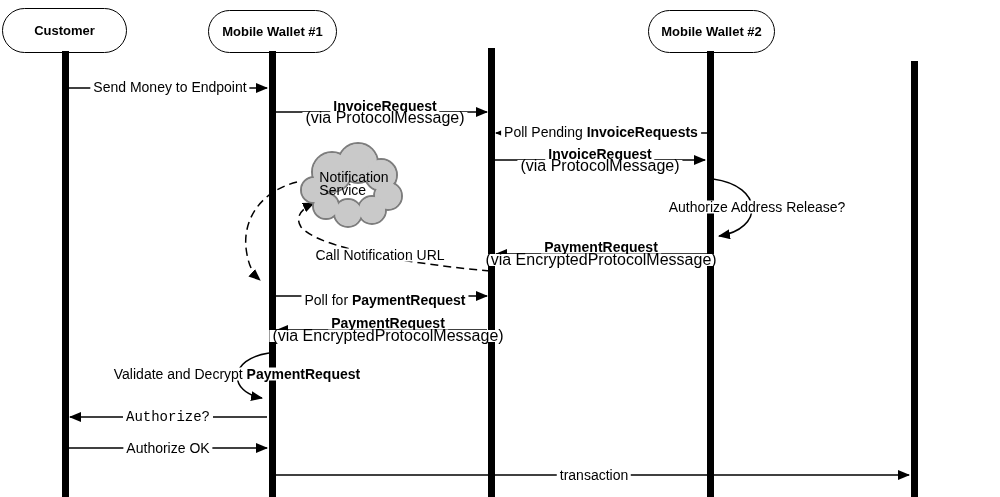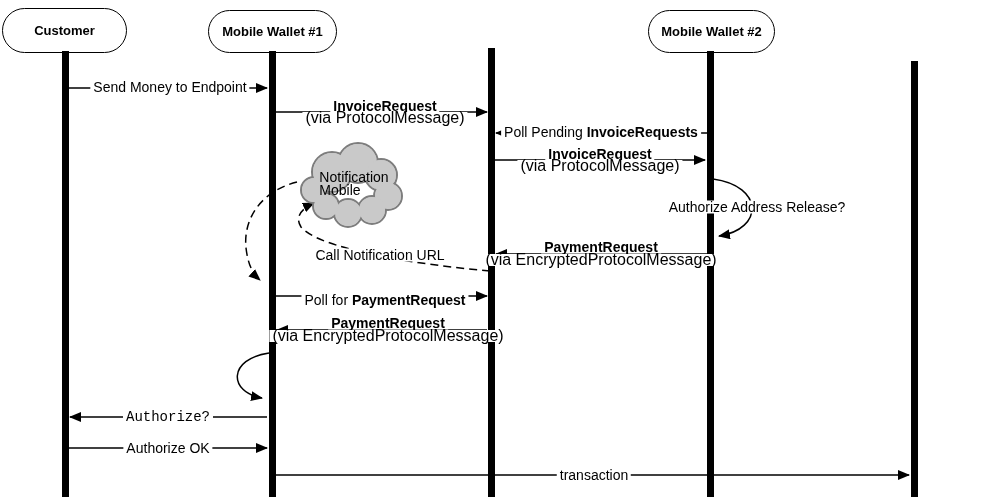--- a/index.html
+++ b/index.html
@@ -106,23 +106,24 @@
   <div class="lbl b" style="left:601px;top:247px;">PaymentRequest</div>
   <div class="lbl via" style="left:601px;top:260px;">(via EncryptedProtocolMessage)</div>
 
   <div class="lbl" style="left:380px;top:255px;">Call Notification URL</div>
 
   <div class="lbl" style="left:385px;top:300px;"><span>Poll for </span><span class="b">PaymentRequest</span></div>
 
   <div class="lbl b" style="left:388px;top:323px;">PaymentRequest</div>
   <div class="lbl via" style="left:388px;top:336px;">(via EncryptedProtocolMessage)</div>
 
+  <div class="lbl" style="left:237px;top:374px;"><span>Validate and Decrypt </span><span class="b">PaymentRequest</span></div>
 
   <div class="lbl" style="left:168px;top:417px;font-family:Liberation Mono, monospace;">Authorize?</div>
   <div class="lbl" style="left:168px;top:448px;">Authorize OK</div>
   <div class="lbl" style="left:594px;top:475px;">transaction</div>
 
   <div class="lbl cloud-lbl" style="left:354px;top:184px;">
     <div>Notification</div>
-    <div>Mobile</div>
+    <div>Service</div>
   </div>
 
 </div>
 
 </body></html>

